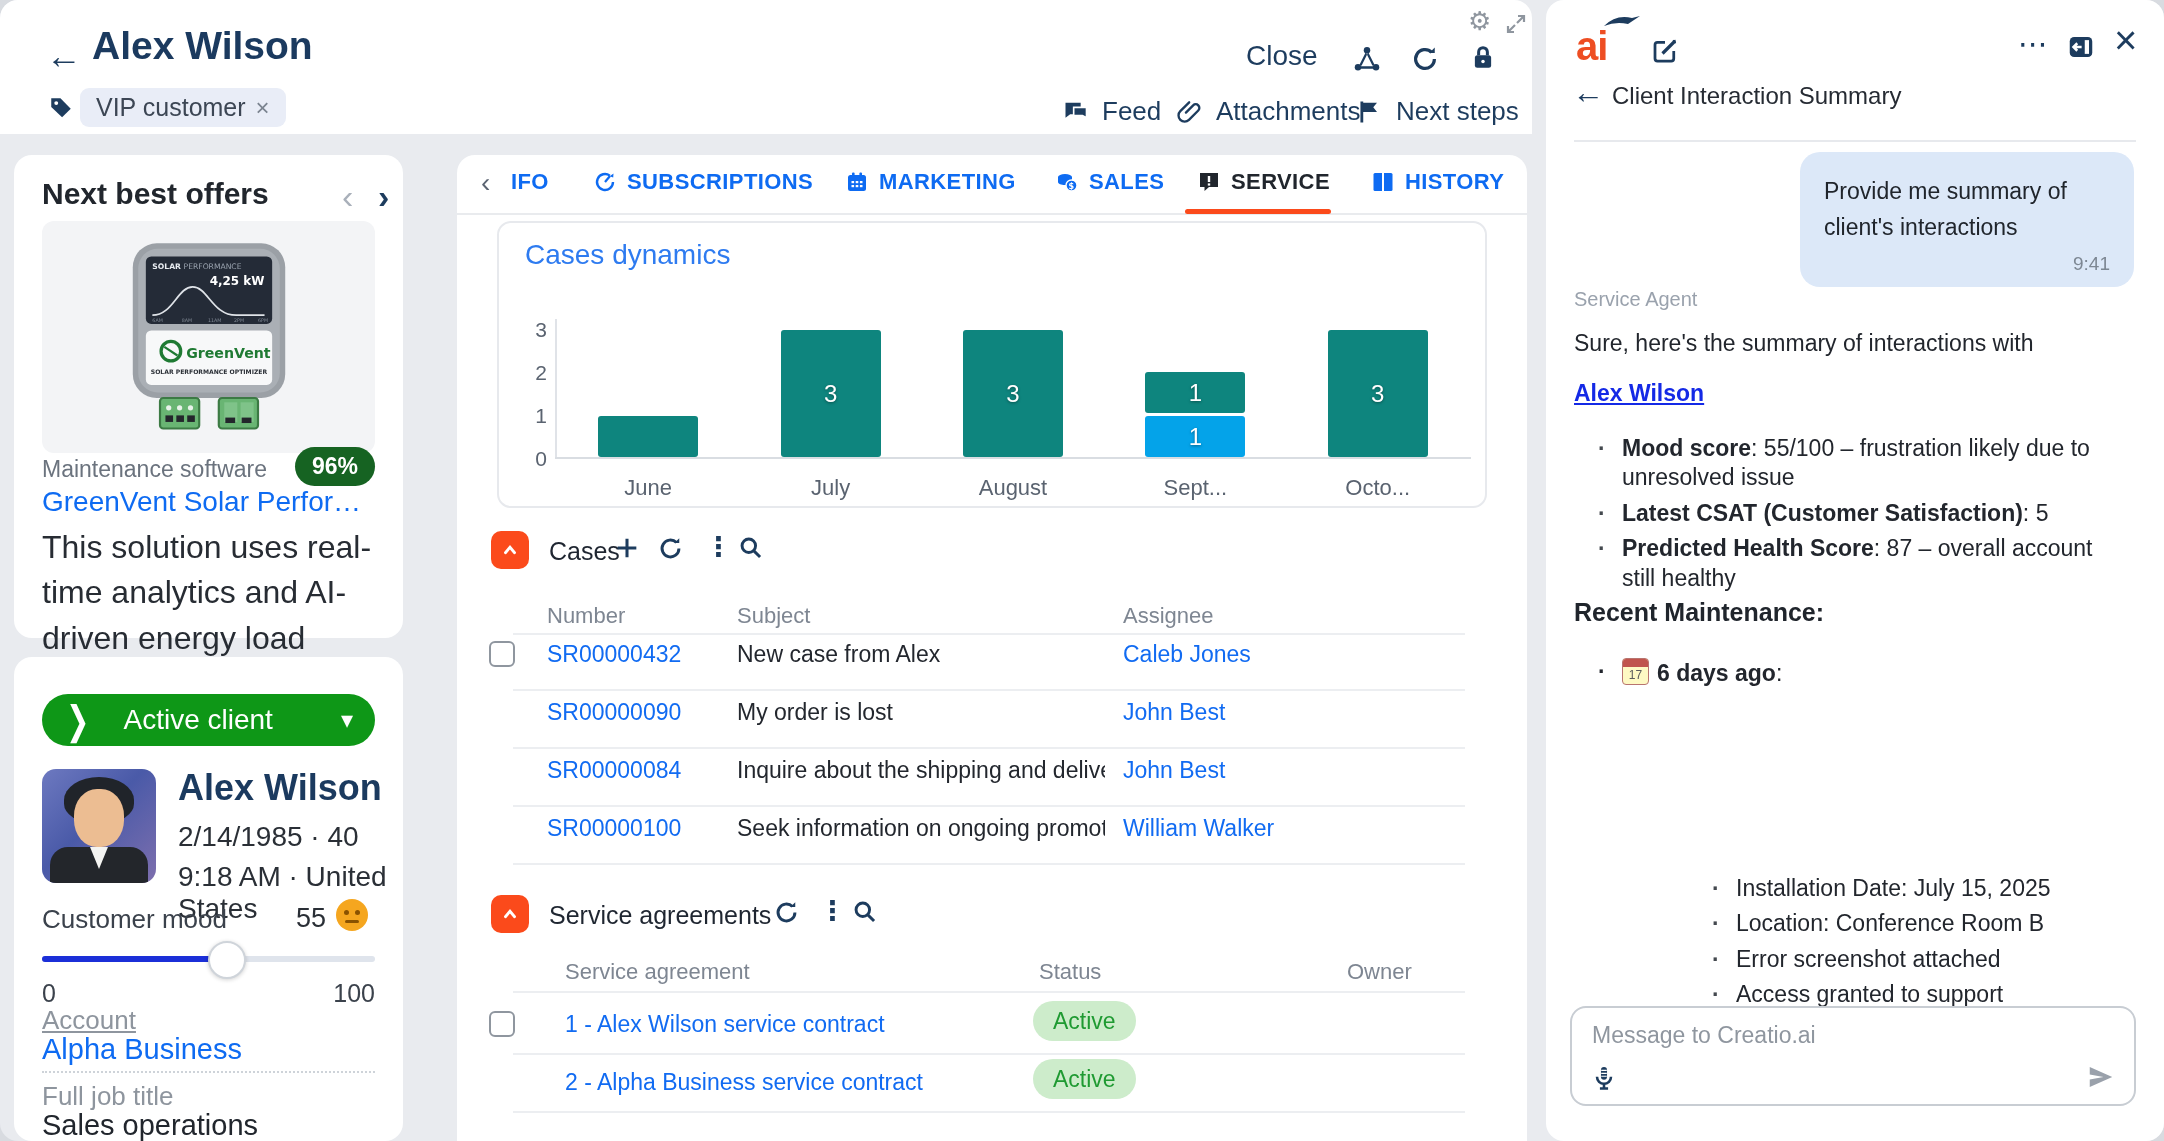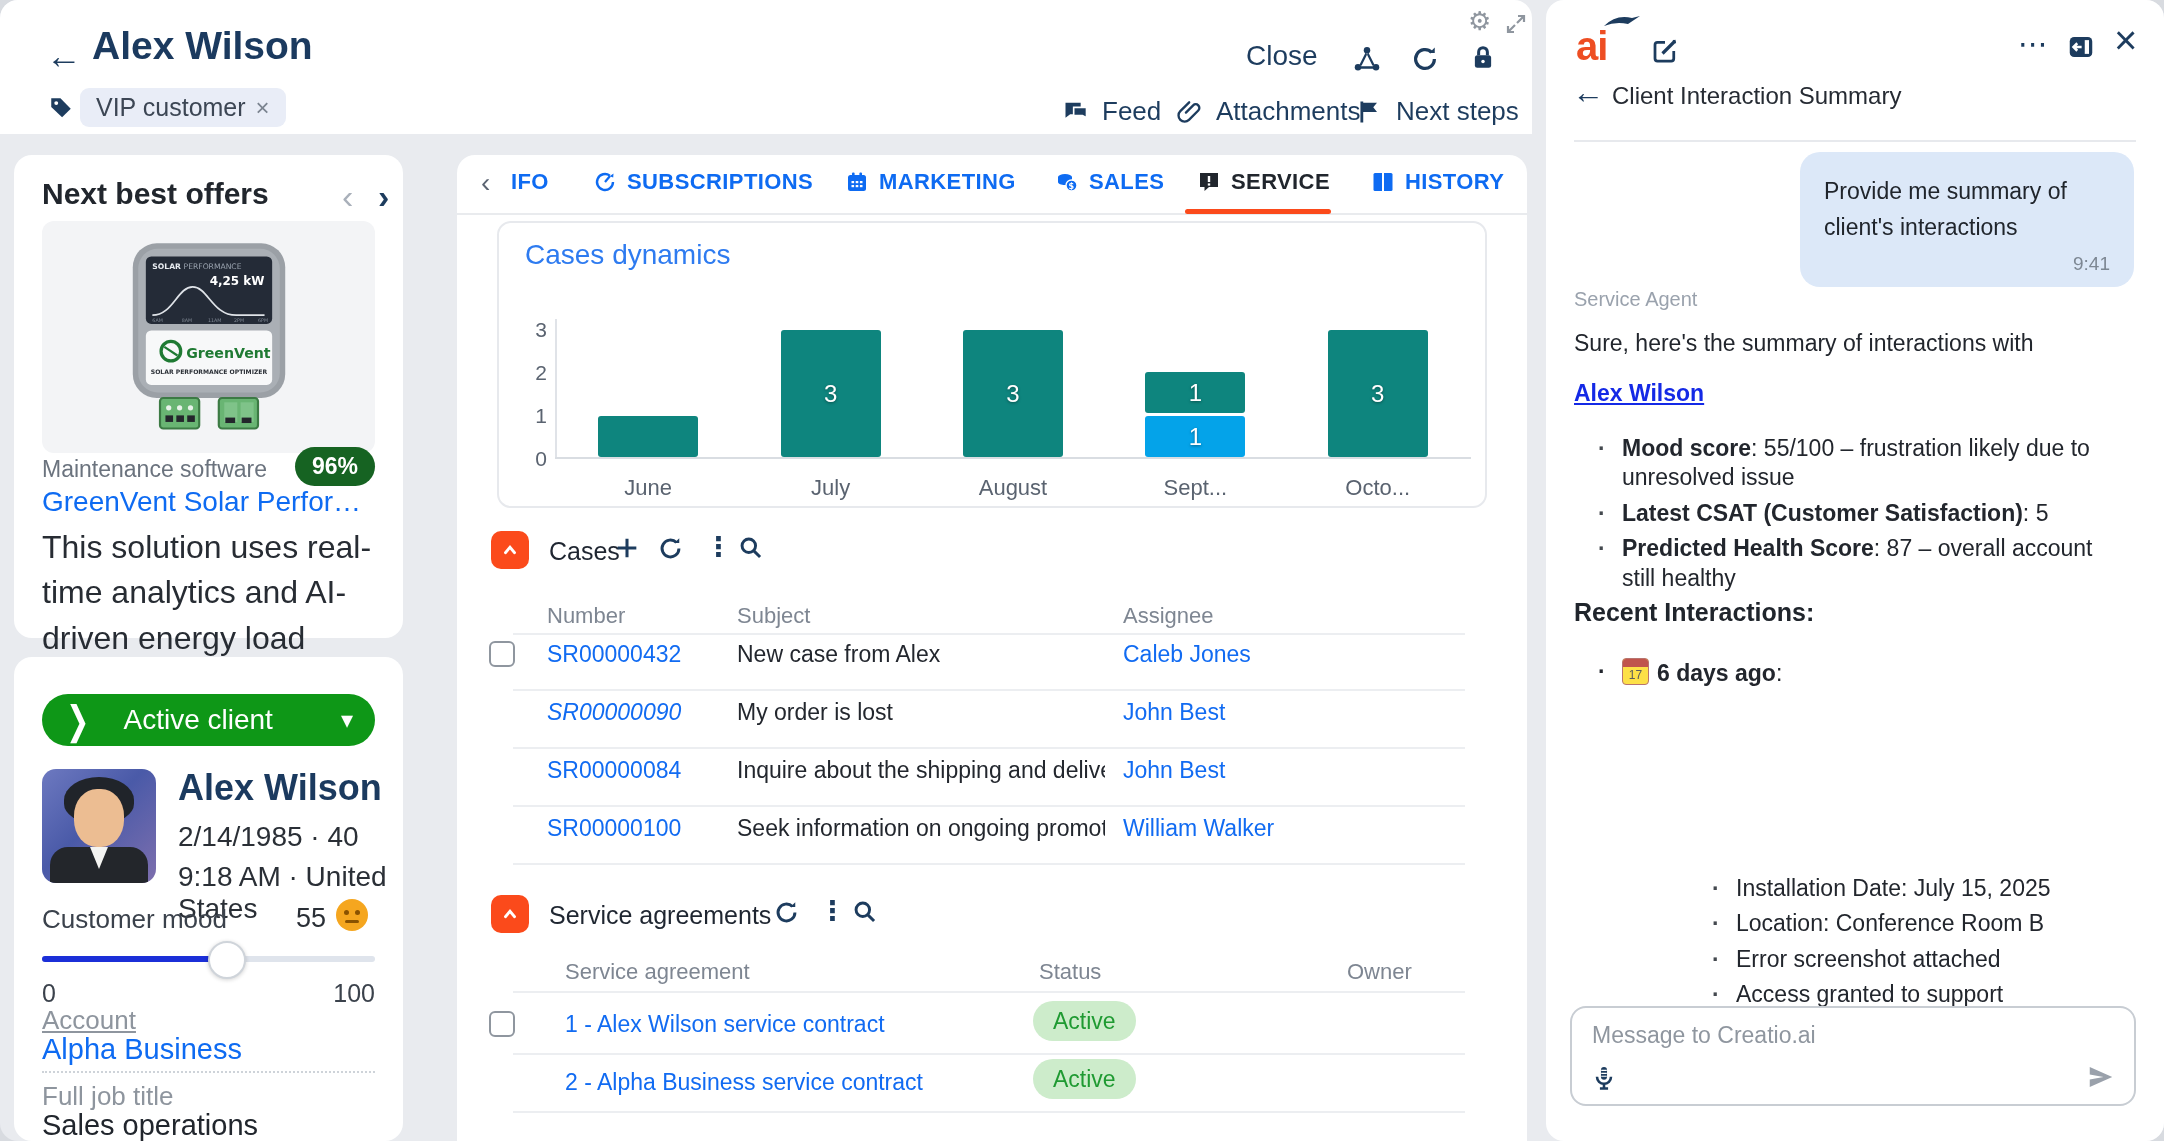--- a/index.html
+++ b/index.html
@@ -107,21 +107,21 @@
   #agent-label{left:28px;top:288px;font-size:20px;color:#9aa2ad;}
   #ai-intro{left:28px;top:330px;font-size:23px;color:#22262d;}
   #client-link{left:28px;top:380px;font-size:23px;font-weight:700;color:#1429e6;text-decoration:underline;}
   .ai-ul{position:absolute;margin:0;padding:0;list-style:none;}
   .ai-ul li{position:relative;font-size:23px;color:#22262d;line-height:1.28;margin-bottom:6px;}
   .ai-ul li::before{content:"·";position:absolute;left:-24px;top:0;font-weight:700;color:#44494f;}
   #stats-list{left:76px;top:434px;width:500px;}
   #recent-hdr{left:28px;top:598px;font-size:25px;font-weight:700;color:#20252c;}
   #day-line{left:76px;top:658px;font-size:23px;color:#22262d;}
   #day-line::before{content:"·";position:absolute;left:-24px;font-weight:700;}
-  .cal{display:inline-block;width:25px;height:25px;border:1px solid #b8746f;border-radius:4px;background:#fde047;vertical-align:-4px;margin-right:8px;position:relative;overflow:hidden;}
+  .cal{display:inline-block;width:25px;height:25px;border:1px solid #b8746f;border-radius:4px;background:#fef9c3;vertical-align:-4px;margin-right:8px;position:relative;overflow:hidden;}
   .cal b{display:block;height:8px;background:#c0544d;}
   .cal span{display:block;text-align:center;font-size:12px;color:#5c5c5c;line-height:16px;}
   #events-list{left:130px;top:696px;width:440px;}
   #details-list{left:190px;top:874px;width:400px;}
   #ai-input{left:24px;top:1006px;width:566px;height:100px;border:2px solid #c8cdd3;border-radius:16px;box-sizing:border-box;}
   #ai-placeholder{position:absolute;left:20px;top:14px;font-size:23px;color:#8f969f;}
   #mic-ico{position:absolute;left:18px;bottom:12px;}
   #send-ico{position:absolute;right:18px;bottom:12px;}
   b.inl{font-weight:700;}
 </style>
@@ -419,21 +419,21 @@
     <div class="col-hdr" style="left:280px;top:448px;">Subject</div>
     <div class="col-hdr" style="left:666px;top:448px;">Assignee</div>
     <div class="tbl-line" style="left:56px;top:478px;width:952px;"></div>
 
     <div class="checkbox" style="left:32px;top:486px;"></div>
     <div class="cell-link" style="left:90px;top:486px;">SR00000432</div>
     <div class="cell-text" style="left:280px;top:486px;width:368px;">New case from Alex</div>
     <div class="cell-link" style="left:666px;top:486px;">Caleb Jones</div>
     <div class="tbl-line" style="left:56px;top:534px;width:952px;"></div>
 
-    <div class="cell-link" style="left:90px;top:544px;font-style:italic;">SR00000090</div>
+    <div class="cell-link" style="left:90px;top:544px;">SR00000090</div>
     <div class="cell-text" style="left:280px;top:544px;width:368px;">My order is lost</div>
     <div class="cell-link" style="left:666px;top:544px;">John Best</div>
     <div class="tbl-line" style="left:56px;top:592px;width:952px;"></div>
 
     <div class="cell-link" style="left:90px;top:602px;">SR00000084</div>
     <div class="cell-text" style="left:280px;top:602px;width:368px;">Inquire about the shipping and delivery</div>
     <div class="cell-link" style="left:666px;top:602px;">John Best</div>
     <div class="tbl-line" style="left:56px;top:650px;width:952px;"></div>
 
     <div class="cell-link" style="left:90px;top:660px;">SR00000100</div>
@@ -511,21 +511,21 @@
     <div class="abs" id="agent-label">Service Agent</div>
     <div class="abs" id="ai-intro">Sure, here's the summary of interactions with</div>
     <div class="abs" id="client-link">Alex Wilson</div>
 
     <ul class="ai-ul" id="stats-list">
       <li><b class="inl">Mood score</b><span>: 55/100 – frustration likely due to unresolved issue</span></li>
       <li><b class="inl">Latest CSAT (Customer Satisfaction)</b><span>: 5</span></li>
       <li><b class="inl">Predicted Health Score</b><span>: 87 – overall account still healthy</span></li>
     </ul>
 
-    <div class="abs" id="recent-hdr">Recent Interactions:</div>
+    <div class="abs" id="recent-hdr">Recent Maintenance:</div>
 
     <div class="abs" id="day-line">
       <span class="cal"><b></b><span>17</span></span><b class="inl">6 days ago</b><span>:</span>
     </div>
 
 
     <ul class="ai-ul" id="details-list">
       <li><span>Installation Date: July 15, 2025</span></li>
       <li><span>Location: Conference Room B</span></li>
       <li><span>Error screenshot attached</span></li>

